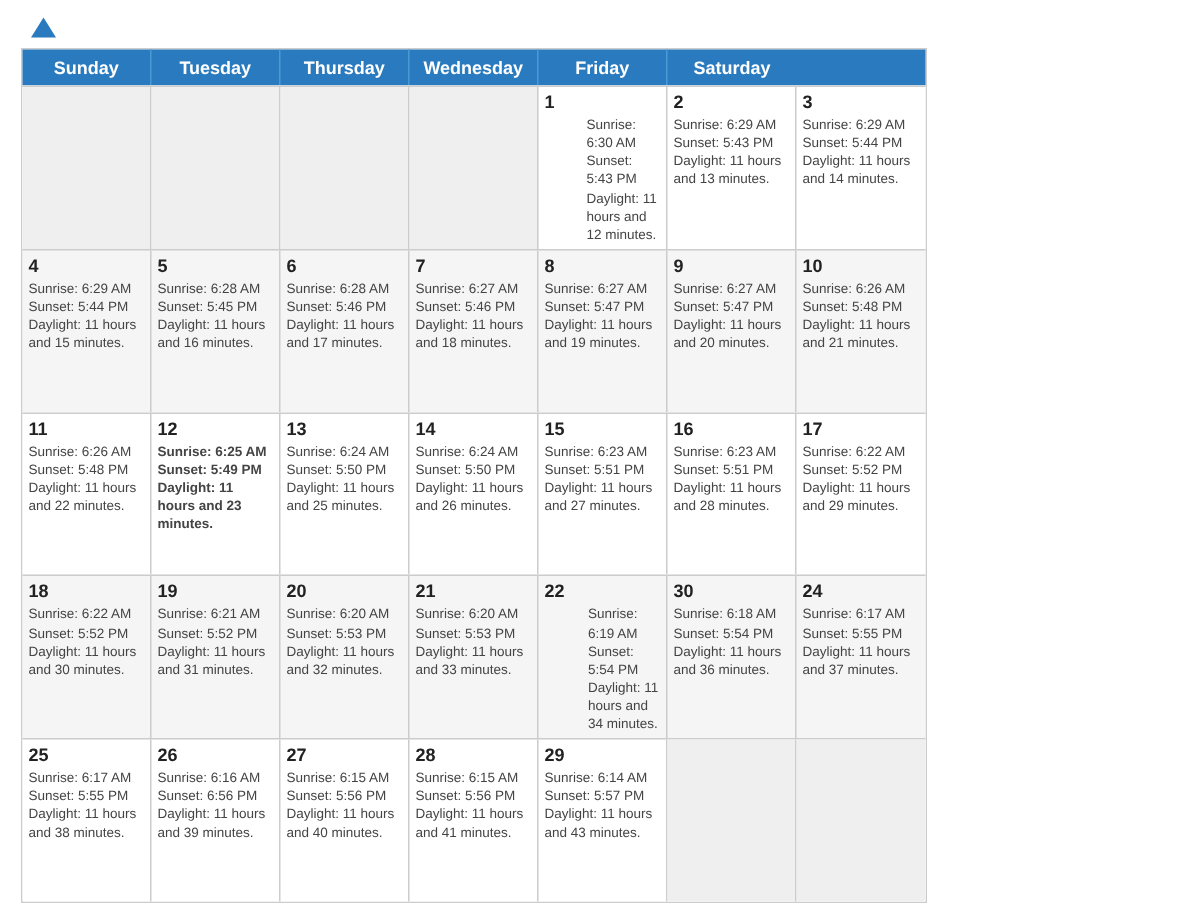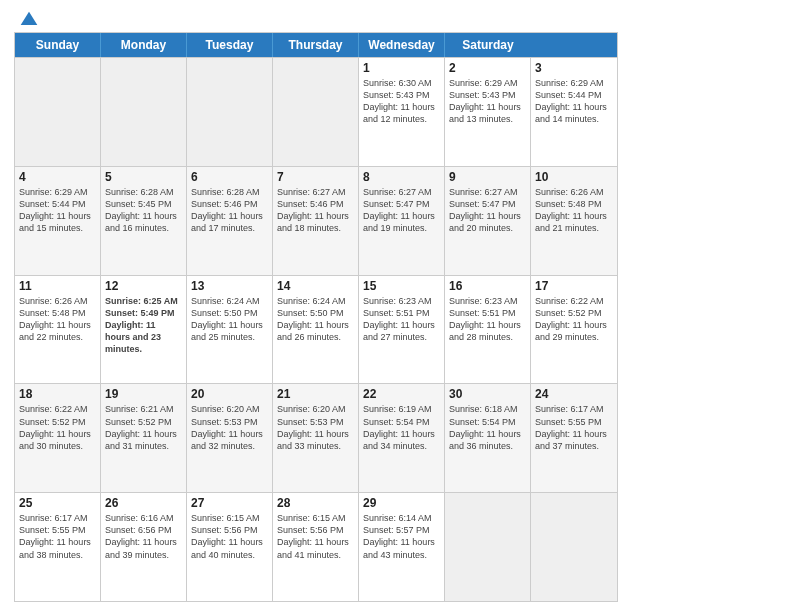--- a/index.html
+++ b/index.html
@@ -137,35 +137,35 @@
     </div>
     <div class="title-section">
       <div class="month-year"></div>
       <div class="location"></div>
     </div>
   </div>
 
   <div class="calendar">
     <div class="cal-header" id="cal-header">
         <div class="cal-header-cell">Sunday</div>
-        <div class="cal-header-cell">Monday</div>
         <div class="cal-header-cell">Tuesday</div>
         <div class="cal-header-cell">Thursday</div>
         <div class="cal-header-cell">Wednesday</div>
+        <div class="cal-header-cell">Friday</div>
         <div class="cal-header-cell">Saturday</div>
       </div>
     <div class="cal-body" id="cal-body">
         <div class="cal-row">
           <div class="cal-cell empty"></div>
           <div class="cal-cell empty"></div>
           <div class="cal-cell empty"></div>
           <div class="cal-cell empty"></div>
           <div class="cal-cell">
             <span class="day-num">1</span>
-            <div class="day-info" style="white-space: pre-line;">Sunrise: 6:30 AM
+            <div class="day-info" style="white-space: pre-line; margin-left: 28px;">Sunrise: 6:30 AM
 Sunset: 5:43 PM
 Daylight: 11 hours and 12 minutes.</div>
           </div>
           <div class="cal-cell">
             <span class="day-num">2</span>
             <div class="day-info" style="white-space: pre-line;">Sunrise: 6:29 AM
 Sunset: 5:43 PM
 Daylight: 11 hours and 13 minutes.</div>
           </div>
           <div class="cal-cell">
@@ -283,21 +283,21 @@
 Daylight: 11 hours and 32 minutes.</div>
           </div>
           <div class="cal-cell">
             <span class="day-num">21</span>
             <div class="day-info" style="white-space: pre-line;">Sunrise: 6:20 AM
 Sunset: 5:53 PM
 Daylight: 11 hours and 33 minutes.</div>
           </div>
           <div class="cal-cell">
             <span class="day-num">22</span>
-            <div class="day-info" style="white-space: pre-line;">Sunrise: 6:19 AM
+            <div class="day-info" style="white-space: pre-line; margin-left: 29px;">Sunrise: 6:19 AM
 Sunset: 5:54 PM
 Daylight: 11 hours and 34 minutes.</div>
           </div>
           <div class="cal-cell">
             <span class="day-num">30</span>
             <div class="day-info" style="white-space: pre-line;">Sunrise: 6:18 AM
 Sunset: 5:54 PM
 Daylight: 11 hours and 36 minutes.</div>
           </div>
           <div class="cal-cell">

